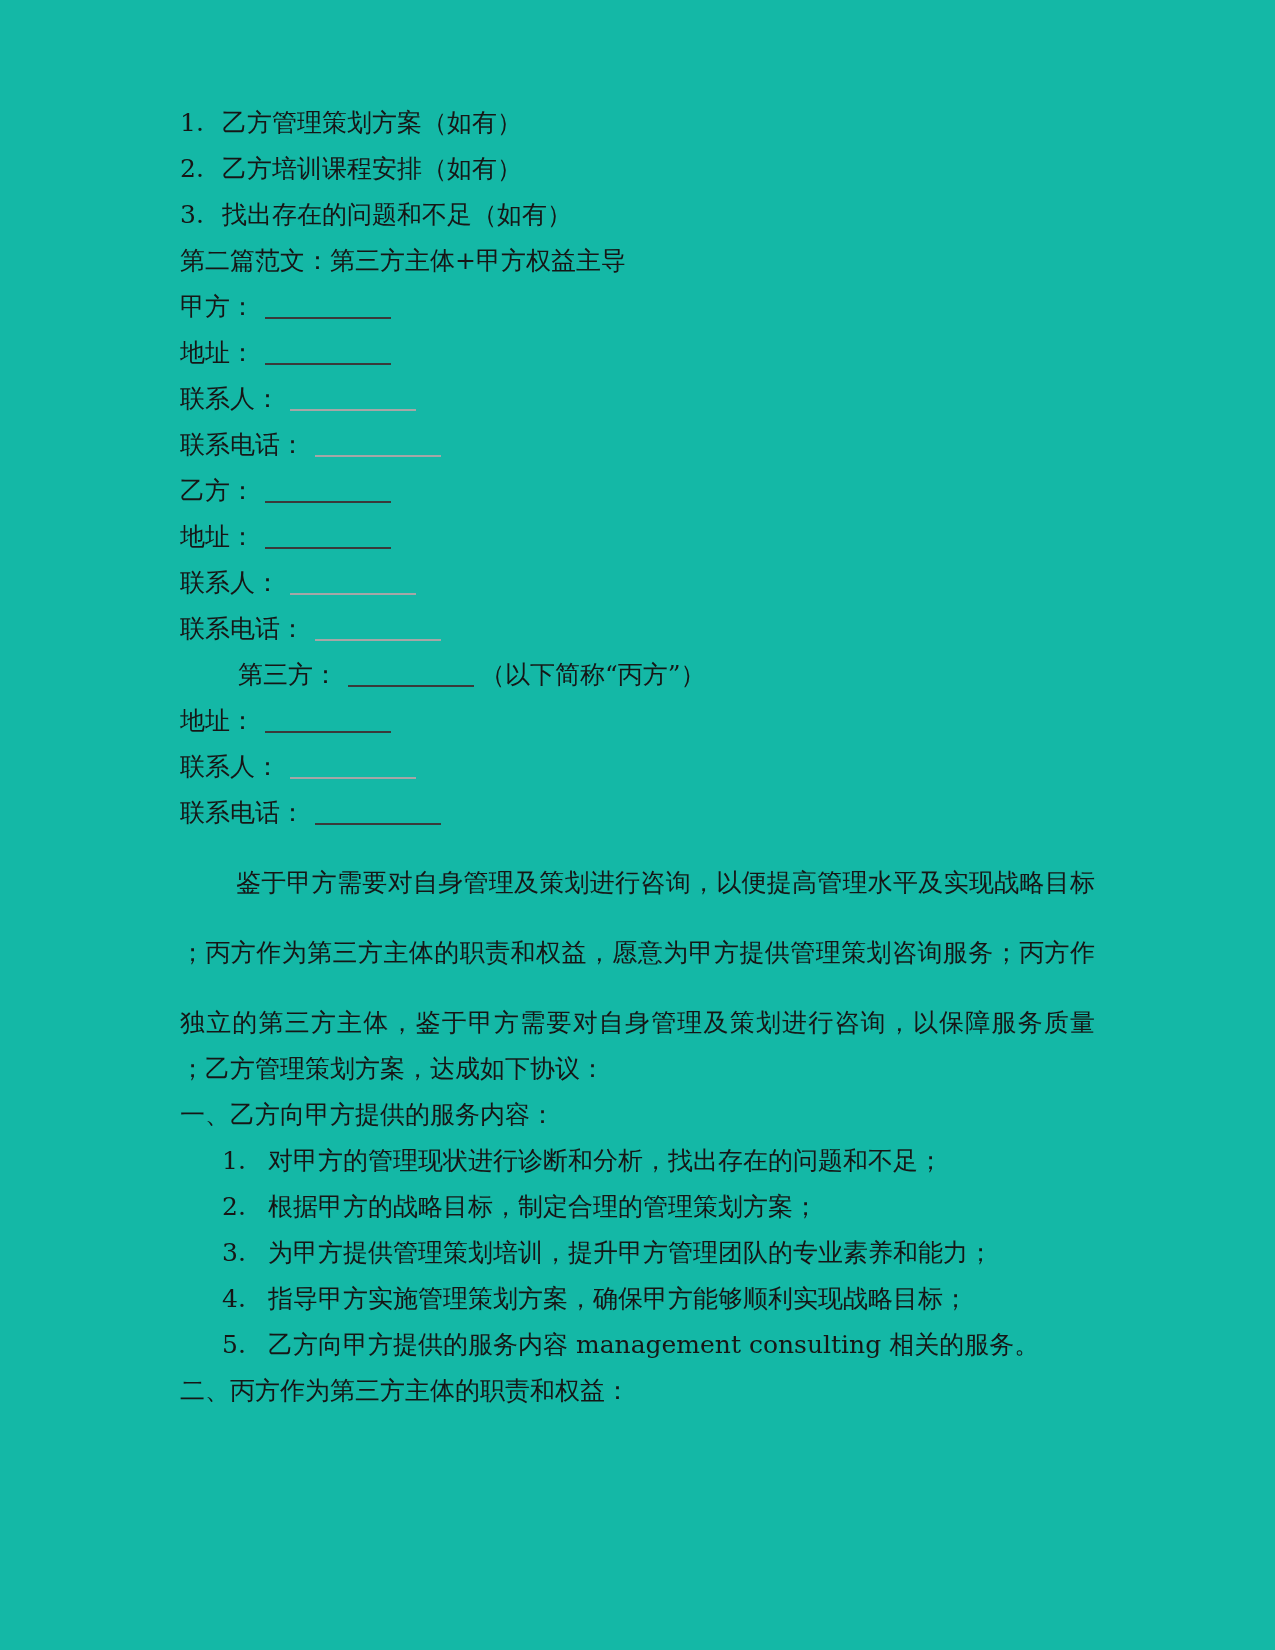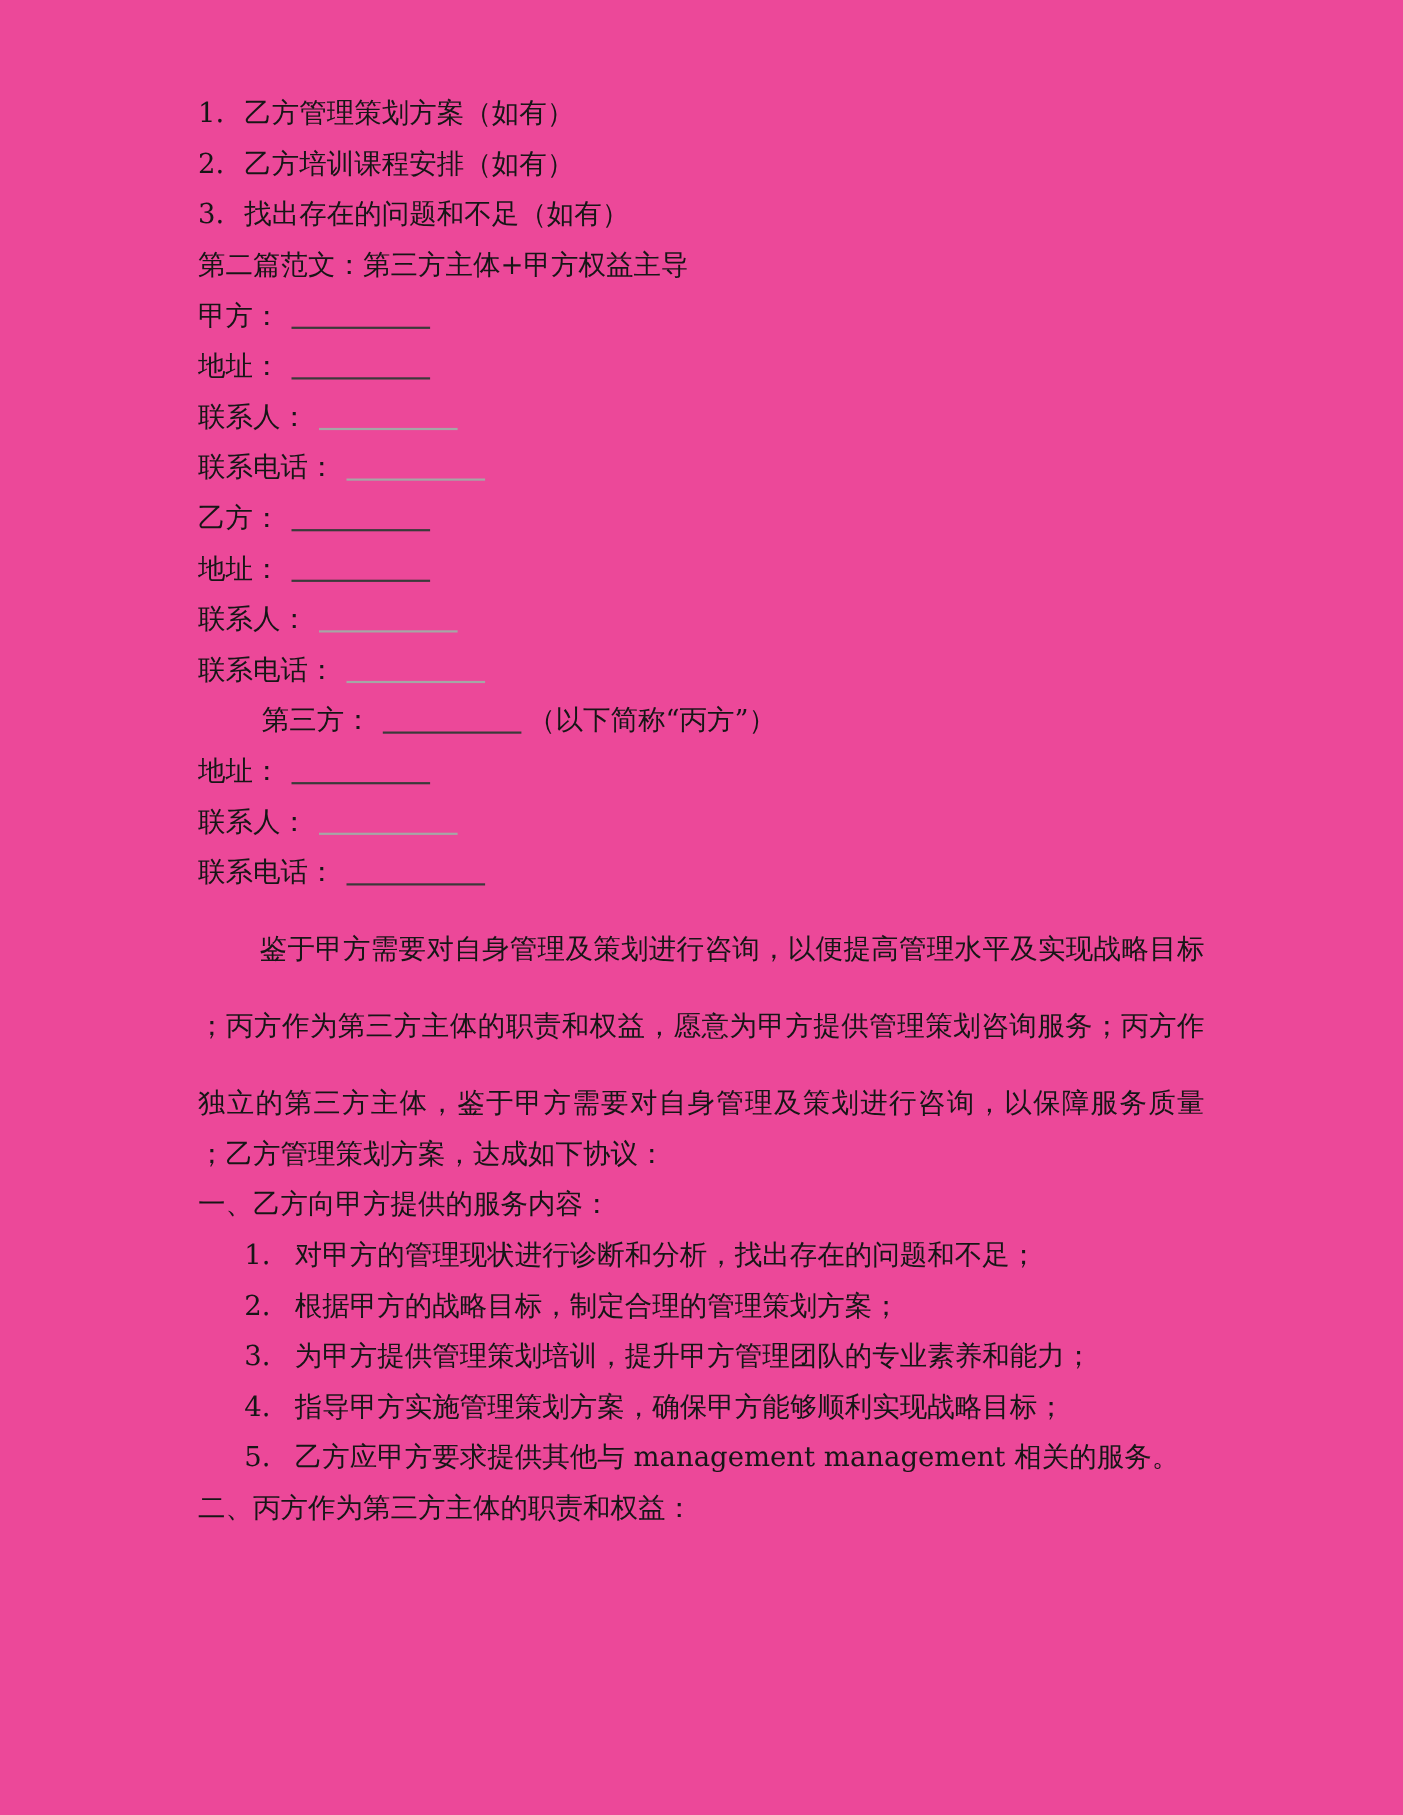--- a/index.html
+++ b/index.html
@@ -5,26 +5,26 @@
   html, body {
     margin: 0;
     padding: 0;
     background: #ffffff;
   }
   .page {
     position: relative;
     width: 1275px;
     height: 1650px;
     margin: 0 auto;
-    background: #ec4899;
+    background: #14b8a6;
     color: #161616;
     font-family: "DejaVu Serif", "Liberation Serif", serif;
     font-size: 25px;
     box-sizing: border-box;
-    padding: 80px 180px 0 180px;
+    padding: 100px 180px 0 180px;
     overflow: hidden;
   }
   .line {
     line-height: 46px;
     height: 46px;
     white-space: nowrap;
   }
   
   .line.justify {
     white-space: normal;
@@ -123,18 +123,18 @@
   <div class="line subitem">
     <span class="num-sub">2.</span><span>根据甲方的战略目标，制定合理的管理策划方案；</span>
   </div>
   <div class="line subitem">
     <span class="num-sub">3.</span><span>为甲方提供管理策划培训，提升甲方管理团队的专业素养和能力；</span>
   </div>
   <div class="line subitem">
     <span class="num-sub">4.</span><span>指导甲方实施管理策划方案，确保甲方能够顺利实现战略目标；</span>
   </div>
   <div class="line subitem">
-    <span class="num-sub">5.</span><span>乙方应甲方要求提供其他与 management management 相关的服务。</span>
+    <span class="num-sub">5.</span><span>乙方向甲方提供的服务内容 management consulting 相关的服务。</span>
   </div>
 
   <div class="line">二、丙方作为第三方主体的职责和权益：</div>
 
 </main>
 
 </body></html>

